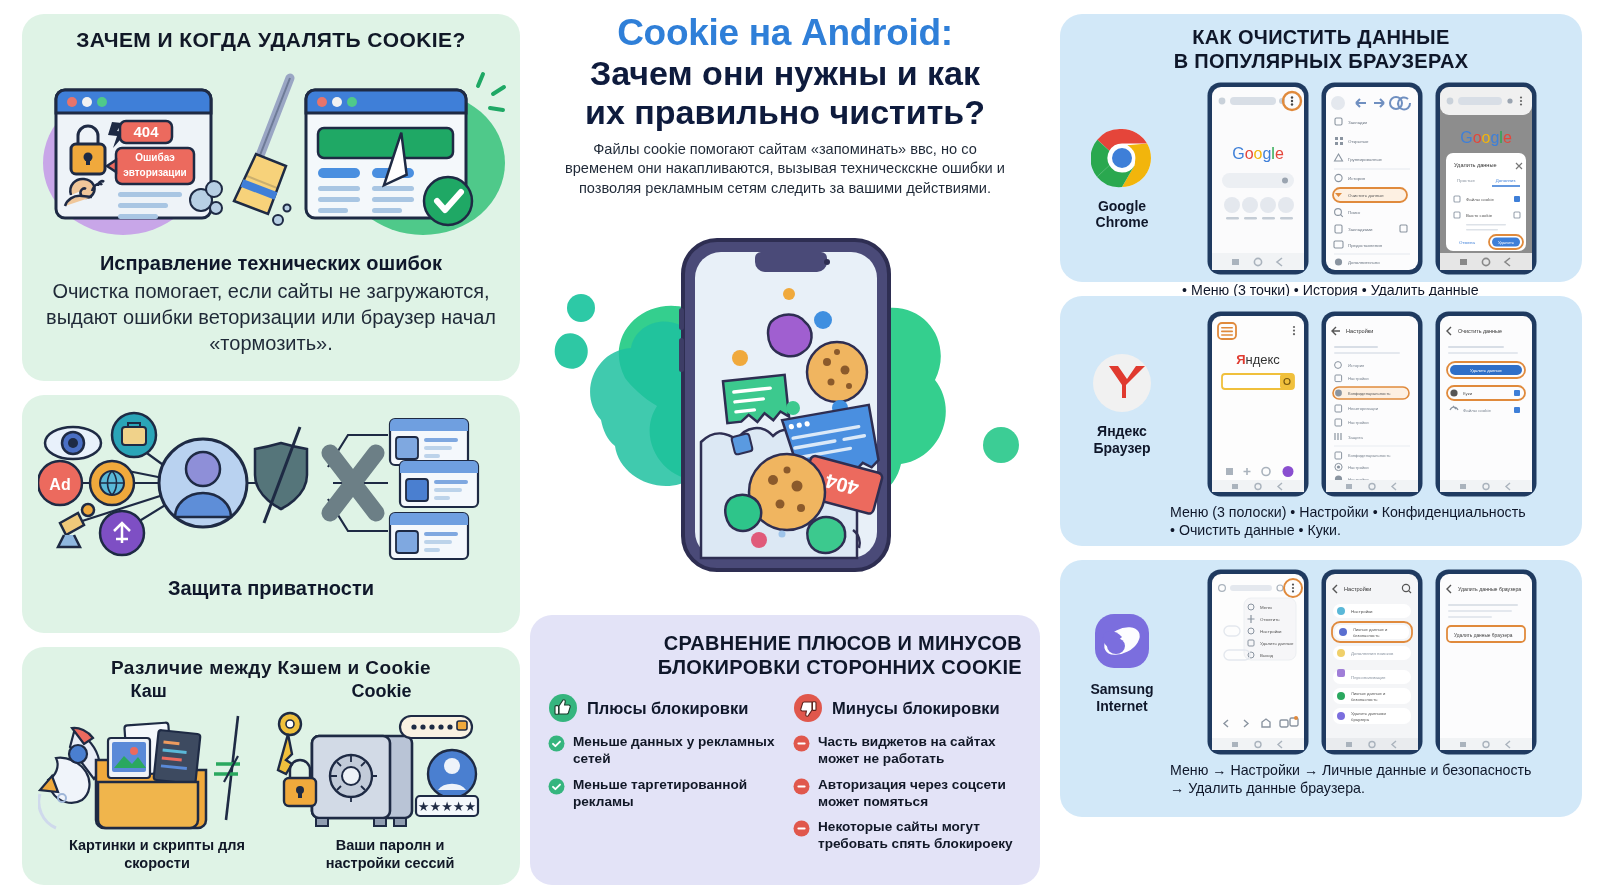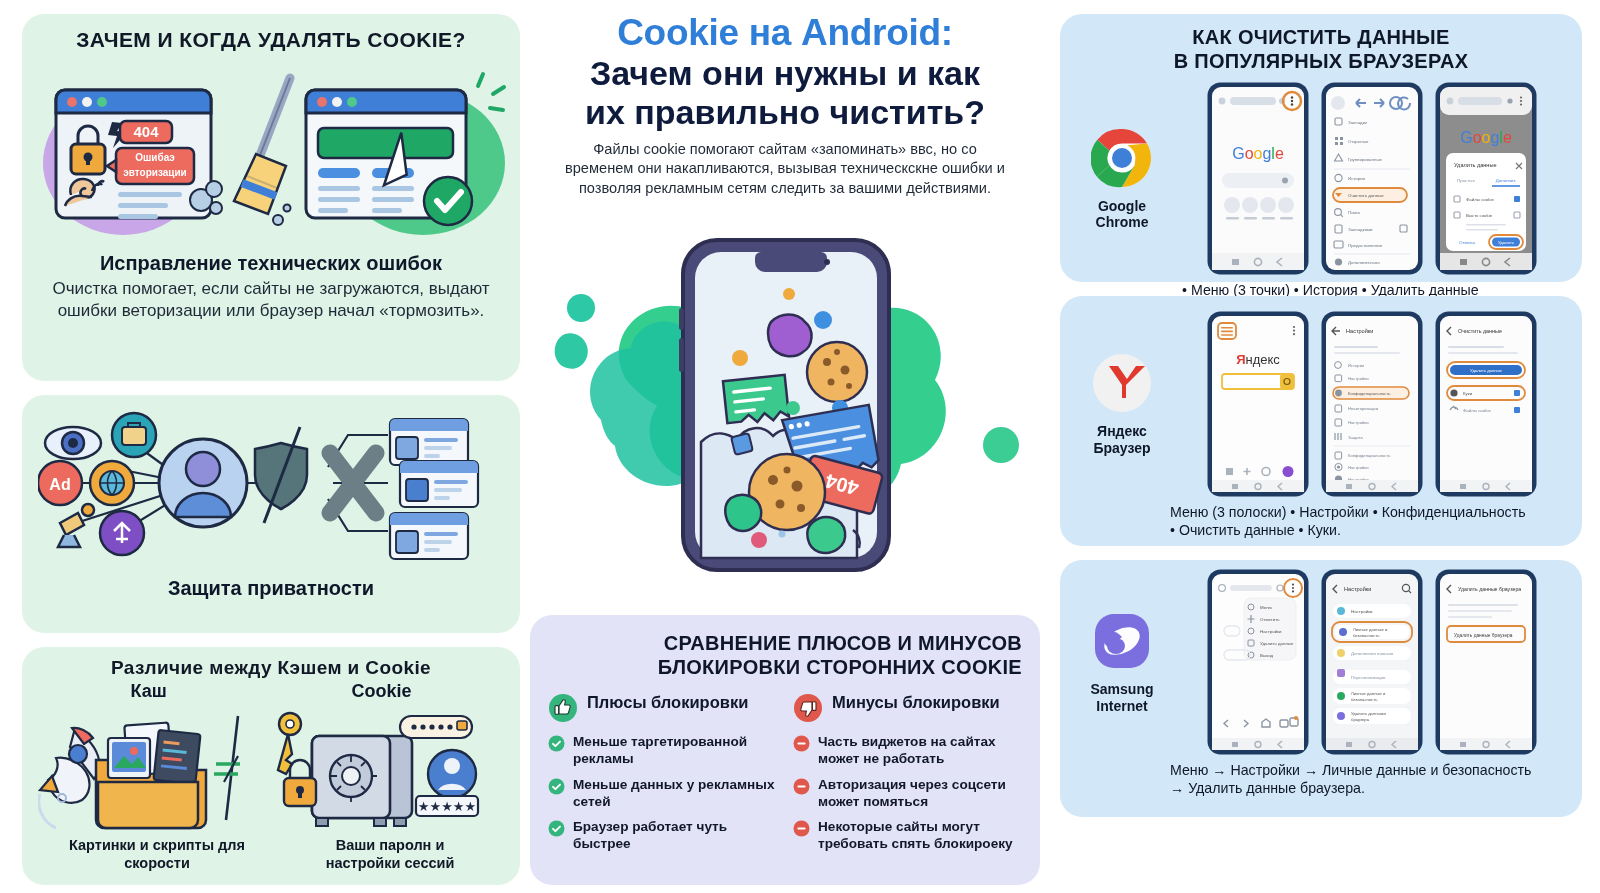--- a/index.html
+++ b/index.html
@@ -20,21 +20,21 @@
   .panel-green  { background: #dff3e6; border-radius: 22px; padding: 14px 16px 16px; }
   .panel-blue   { background: #d2e8f8; border-radius: 22px; padding: 12px 14px 14px; }
   .panel-purple { background: #e3e3f7; border-radius: 22px; padding: 16px 18px 18px; }
 
   .panel-title {
     text-align: center; font-weight: bold; color: #111827;
     letter-spacing: .4px;
   }
   .p1-title { font-size: 21px; text-transform: uppercase; margin-bottom: 6px; }
   .sub-head { text-align:center; font-size: 20px; font-weight: bold; color:#0f172a; margin-top: 4px; }
-  .sub-body { text-align:center; font-size: 17px; line-height: 1.3; color:#1f2937; margin-top: 3px; }
+  .sub-body { text-align:center; font-size: 20px; line-height: 1.3; color:#1f2937; margin-top: 3px; }
 
   
   .illus { display: block; margin: 0 auto; }
 
   
   .center-title-blue {
     text-align: center; font-size: 37px; font-weight: bold;
     color: #2f7fd8; letter-spacing: -0.3px; line-height: 1.05;
   }
   .center-title-dark {
@@ -44,21 +44,21 @@
   .center-desc {
     text-align: center; font-size: 14.6px; line-height: 1.33;
     color: #1f2937; margin: 9px 34px 0;
   }
   .center-illus-wrap { flex: 1; display: flex; align-items: center; justify-content: center; margin-top: -4px; }
 
   
   .cmp-title { text-align:right; font-size: 20px; font-weight: bold; color:#0f172a; text-transform: uppercase; line-height: 1.2; letter-spacing:.3px;}
   .cmp-cols { display: flex; gap: 16px; margin-top: 14px; }
   .cmp-col { flex: 1; }
-  .cmp-head { display: flex; gap: 9px; margin-bottom: 11px; }
+  .cmp-head { display: flex; align-items: center; gap: 9px; margin-bottom: 11px; }
   .cmp-head-label { font-size: 16.5px; font-weight: bold; color: #0f172a; }
   .cmp-item { display: flex; gap: 8px; margin-bottom: 9px; align-items: flex-start; }
   .cmp-item-text { font-size: 13.6px; line-height: 1.24; color: #111827; font-weight: 600; }
   .bullet-ic { flex: 0 0 auto; margin-top: 1px; }
 
   
   .right-title { text-align:center; font-size: 20px; font-weight: bold; color:#0f172a; text-transform: uppercase; line-height:1.18; letter-spacing:.3px;}
   .browser-row { display: flex; align-items: center; gap: 6px; margin-top: 8px; }
   .brand { width: 96px; flex:0 0 96px; text-align:center; }
   .brand-name { font-size: 14px; font-weight: bold; color: #0f172a; line-height: 1.15; margin-top: 5px; }
@@ -380,35 +380,28 @@
               <path d="M11 13l4-6c1.6-.6 2.6.4 2.2 1.8L16.6 12h4.2c1 0 1.7.9 1.4 1.8l-1.8 6c-.2.7-.9 1.2-1.6 1.2H11z" fill="#fff" stroke="#1a3a2a" stroke-width="1.1"></path>
               <rect x="7" y="12.6" width="3.6" height="8.6" rx="1" fill="#fff" stroke="#1a3a2a" stroke-width="1.1"></rect>
             </svg>
             <span class="cmp-head-label">Плюсы блокировки</span>
           </div>
           <div class="cmp-item">
             <svg class="bullet-ic" width="17" height="17" viewBox="0 0 17 17">
                 <circle cx="8.5" cy="8.5" r="8" fill="#35b57e"></circle>
                 <path d="M5 8.8l2.4 2.4L12 6.6" fill="none" stroke="#fff" stroke-width="1.9" stroke-linecap="round" stroke-linejoin="round"></path>
               </svg>
-            <span class="cmp-item-text">Меньше таргетированной рекламы</span>
-          </div>
-          <div class="cmp-item">
-            <svg class="bullet-ic" width="17" height="17" viewBox="0 0 17 17">
-                <circle cx="8.5" cy="8.5" r="8" fill="#35b57e"></circle>
-                <path d="M5 8.8l2.4 2.4L12 6.6" fill="none" stroke="#fff" stroke-width="1.9" stroke-linecap="round" stroke-linejoin="round"></path>
-              </svg>
             <span class="cmp-item-text">Меньше данных у рекламных сетей</span>
           </div>
           <div class="cmp-item">
             <svg class="bullet-ic" width="17" height="17" viewBox="0 0 17 17">
                 <circle cx="8.5" cy="8.5" r="8" fill="#35b57e"></circle>
                 <path d="M5 8.8l2.4 2.4L12 6.6" fill="none" stroke="#fff" stroke-width="1.9" stroke-linecap="round" stroke-linejoin="round"></path>
               </svg>
-            <span class="cmp-item-text">Браузер работает чуть быстрее</span>
+            <span class="cmp-item-text">Меньше таргетированной рекламы</span>
           </div>
         </div>
 
         <div class="cmp-col">
           <div class="cmp-head">
             <svg width="30" height="30" viewBox="0 0 30 30">
               <circle cx="15" cy="15" r="14" fill="#e0574c"></circle>
               <g transform="rotate(180 15 15)">
                 <path d="M11 13l4-6c1.6-.6 2.6.4 2.2 1.8L16.6 12h4.2c1 0 1.7.9 1.4 1.8l-1.8 6c-.2.7-.9 1.2-1.6 1.2H11z" fill="#fff" stroke="#5a1f1a" stroke-width="1.1"></path>
                 <rect x="7" y="12.6" width="3.6" height="8.6" rx="1" fill="#fff" stroke="#5a1f1a" stroke-width="1.1"></rect>

